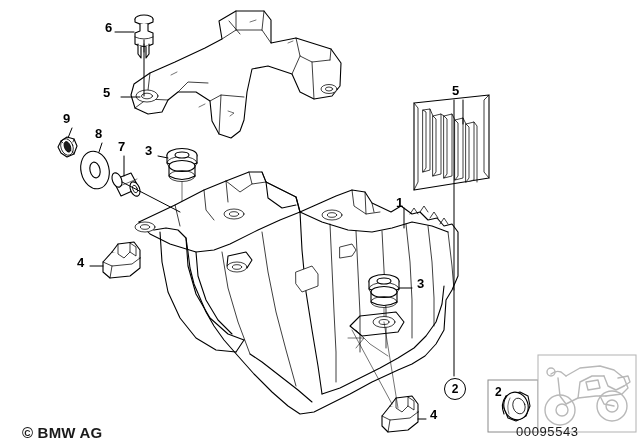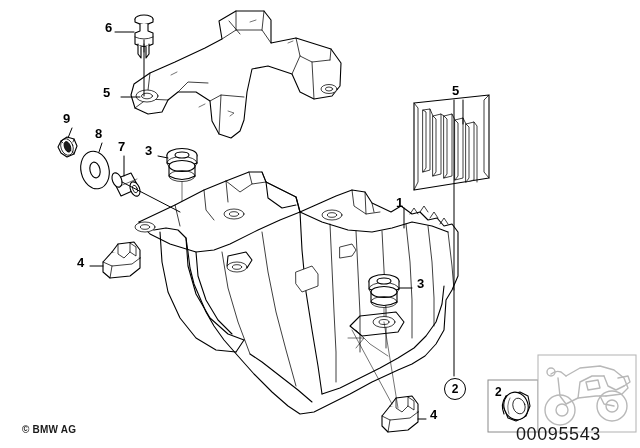--- a/index.html
+++ b/index.html
@@ -55,31 +55,31 @@
     font-weight: bold;
     font-size: 12px;
     color: #000000;
   }
   #copyright {
     position: absolute;
     left: 22px;
     top: 424px;
     font-family: "Liberation Sans", sans-serif;
     font-weight: bold;
-    font-size: 10px;
+    font-size: 15px;
     letter-spacing: 0.2px;
     color: #1a1a1a;
     white-space: nowrap;
   }
   #diagramId {
     position: absolute;
     left: 516px;
     top: 424px;
     font-family: "Liberation Sans", sans-serif;
-    font-size: 18px;
+    font-size: 13px;
     letter-spacing: 0.6px;
     color: #1a1a1a;
     white-space: nowrap;
     text-align: center;
   }
 </style>
 </head>
 <body>
 
 <div id="sheet">

